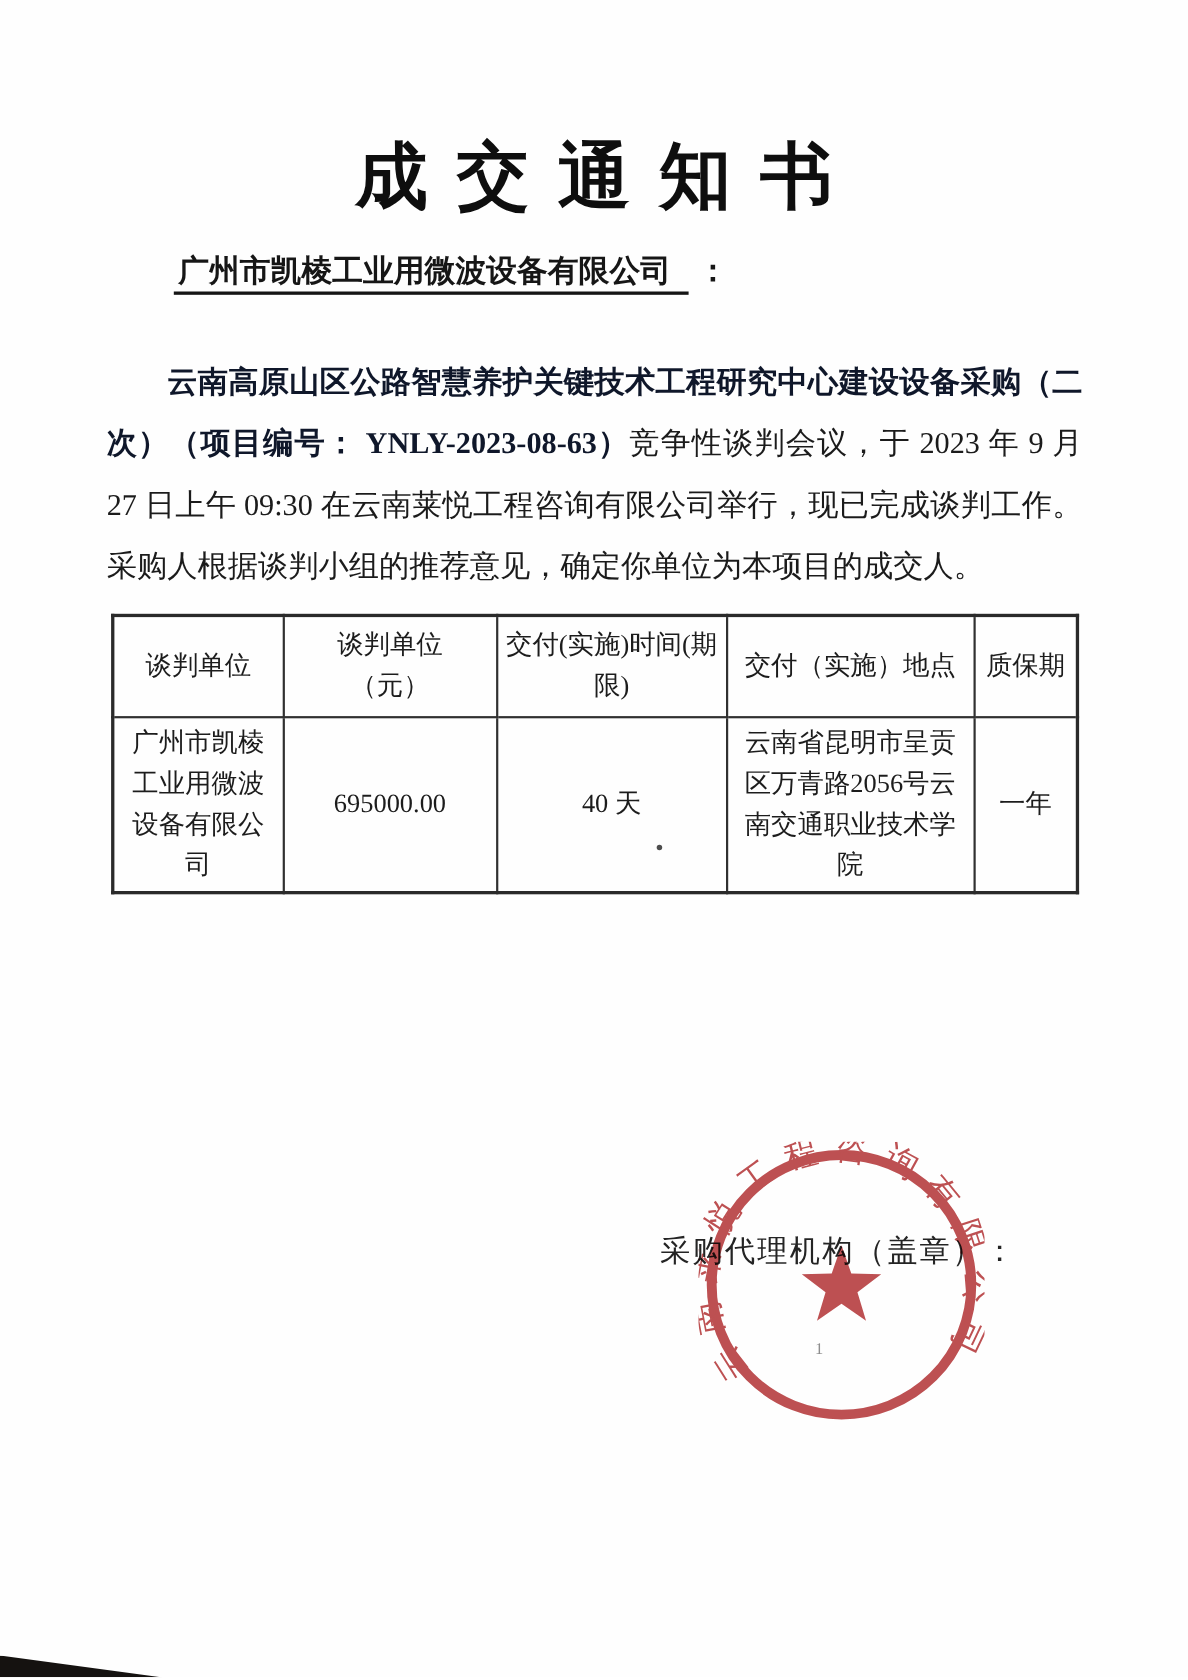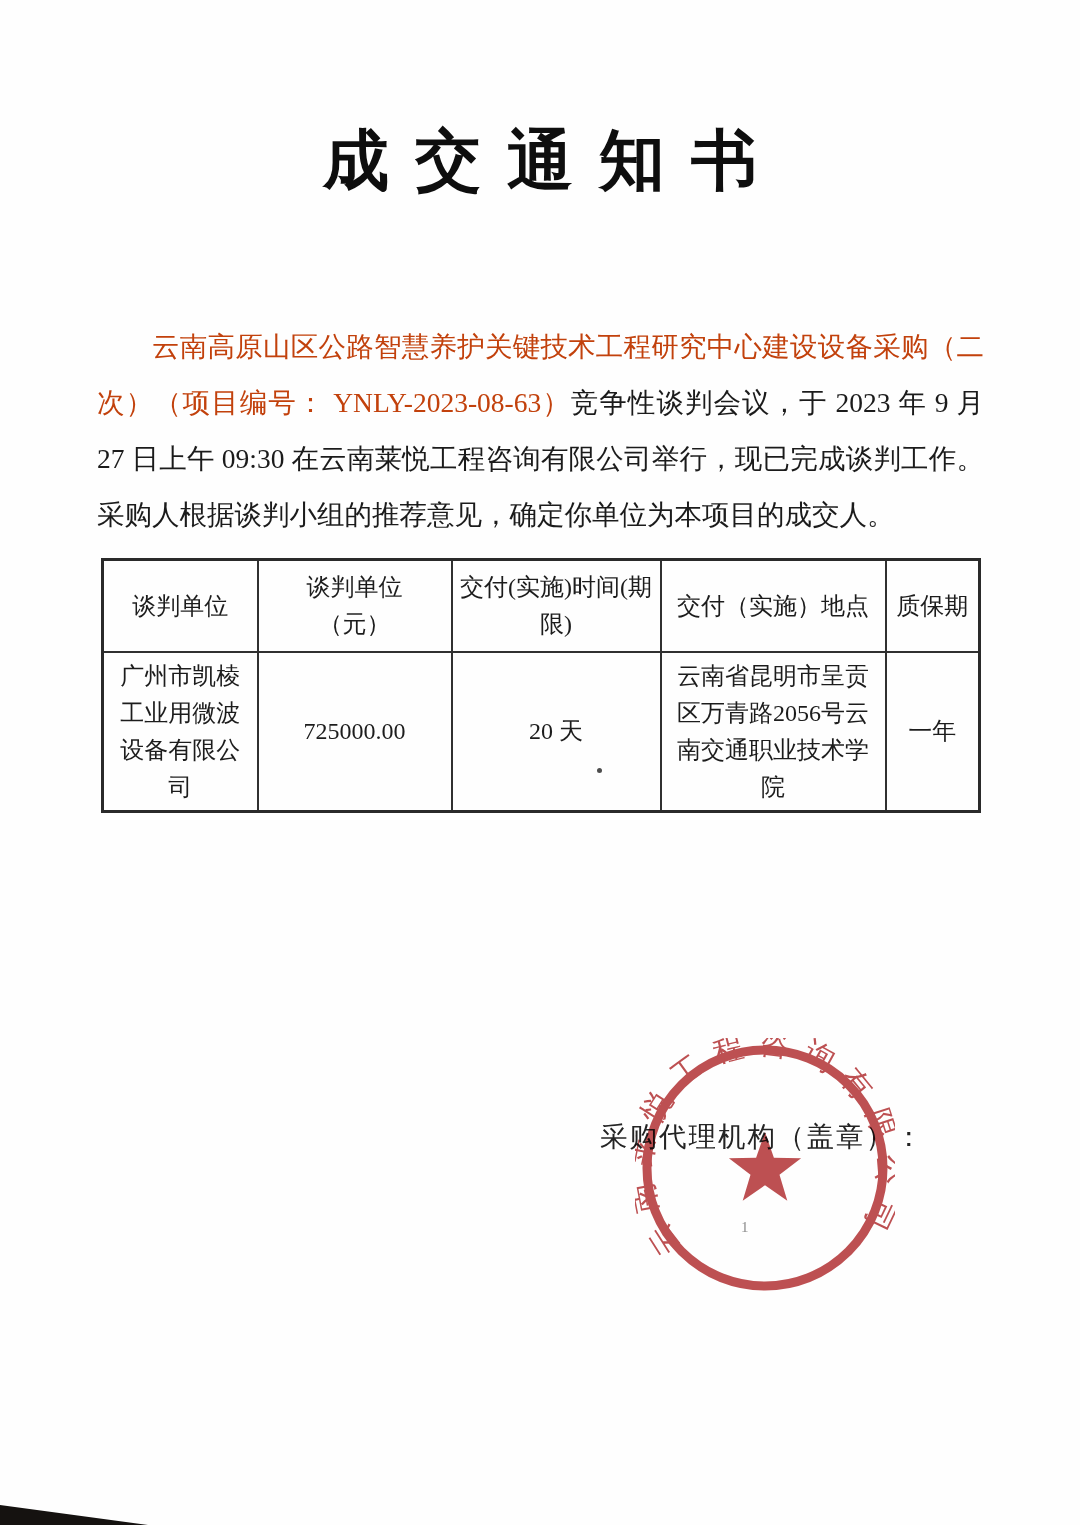--- a/index.html
+++ b/index.html
@@ -18,21 +18,21 @@
   }
   .recipient-line .name { border-bottom:3px solid #151515; padding:0 16px 3px 4px; }
   .recipient-line .colon { margin-left:8px; }
   .para {
     position:absolute; left:97px; width:887px;
     font-size:27.5px; line-height:56px; text-align:justify;
     text-indent:2em; color:#1b1b1b;
   }
   .para-1 { top:291px; }
   .para-2 { top:860px; line-height:57px; }
-  .para b { font-weight:400; color:#c2410c; }
+  .para b { font-weight:700; color:#0f172a; }
   .u30 { border-bottom:2.5px solid #1b1b1b; padding:0 26px 1px 26px; }
   table.deal {
     position:absolute; top:558px; left:101px; width:877px;
     border-collapse:collapse; table-layout:fixed; text-align:center;
     font-size:24px; color:#1c1c1c; border:3px solid #2a2a2a;padding-left:19px;
   }
   table.deal th, table.deal td { border:2px solid #303030; padding:2px 6px; }
   table.deal th { font-weight:400; height:86px; white-space:pre-line; line-height:37px; }
   table.deal td { height:153px; line-height:37px; }
   .sig-block {
@@ -56,20 +56,23 @@
     background:#4d4d4d; border-radius:50%;
   }
 </style>
 </head>
 <body>
 
 <div class="page">
 
   <h1 class="doc-title">成交通知书</h1>
 
+  <div class="recipient-line">
+    <span class="name">广州市凯棱工业用微波设备有限公司</span><span class="colon">：</span>
+  </div>
 
   <p class="para para-1"><b>云南高原山区公路智慧养护关键技术工程研究中心建设设备采购（二次）（项目编号： YNLY-2023-08-63）</b><span>竞争性谈判会议，于 2023 年 9 月 27 日上午 09:30 在云南莱悦工程咨询有限公司举行，现已完成谈判工作。采购人根据谈判小组的推荐意见，确定你单位为本项目的成交人。</span></p>
 
   <table class="deal">
     <colgroup>
       <col style="width:155px">
         <col style="width:194px">
         <col style="width:209px">
         <col style="width:225px">
         <col style="width:94px">
@@ -80,22 +83,22 @@
         <th>谈判单位
 （元）</th>
         <th>交付(实施)时间(期限)</th>
         <th>交付（实施）地点</th>
         <th>质保期</th>
       </tr>
     </thead>
     <tbody>
       <tr>
         <td>广州市凯棱工业用微波设备有限公司</td>
-        <td>725000.00</td>
-        <td>20 天</td>
+        <td>695000.00</td>
+        <td>40 天</td>
         <td>云南省昆明市呈贡区万青路2056号云南交通职业技术学院</td>
         <td>一年</td>
       </tr>
     </tbody>
   </table>
 
 
   <div class="sig-block">
     <div>采购代理机构（盖章）：</div>
   </div>

